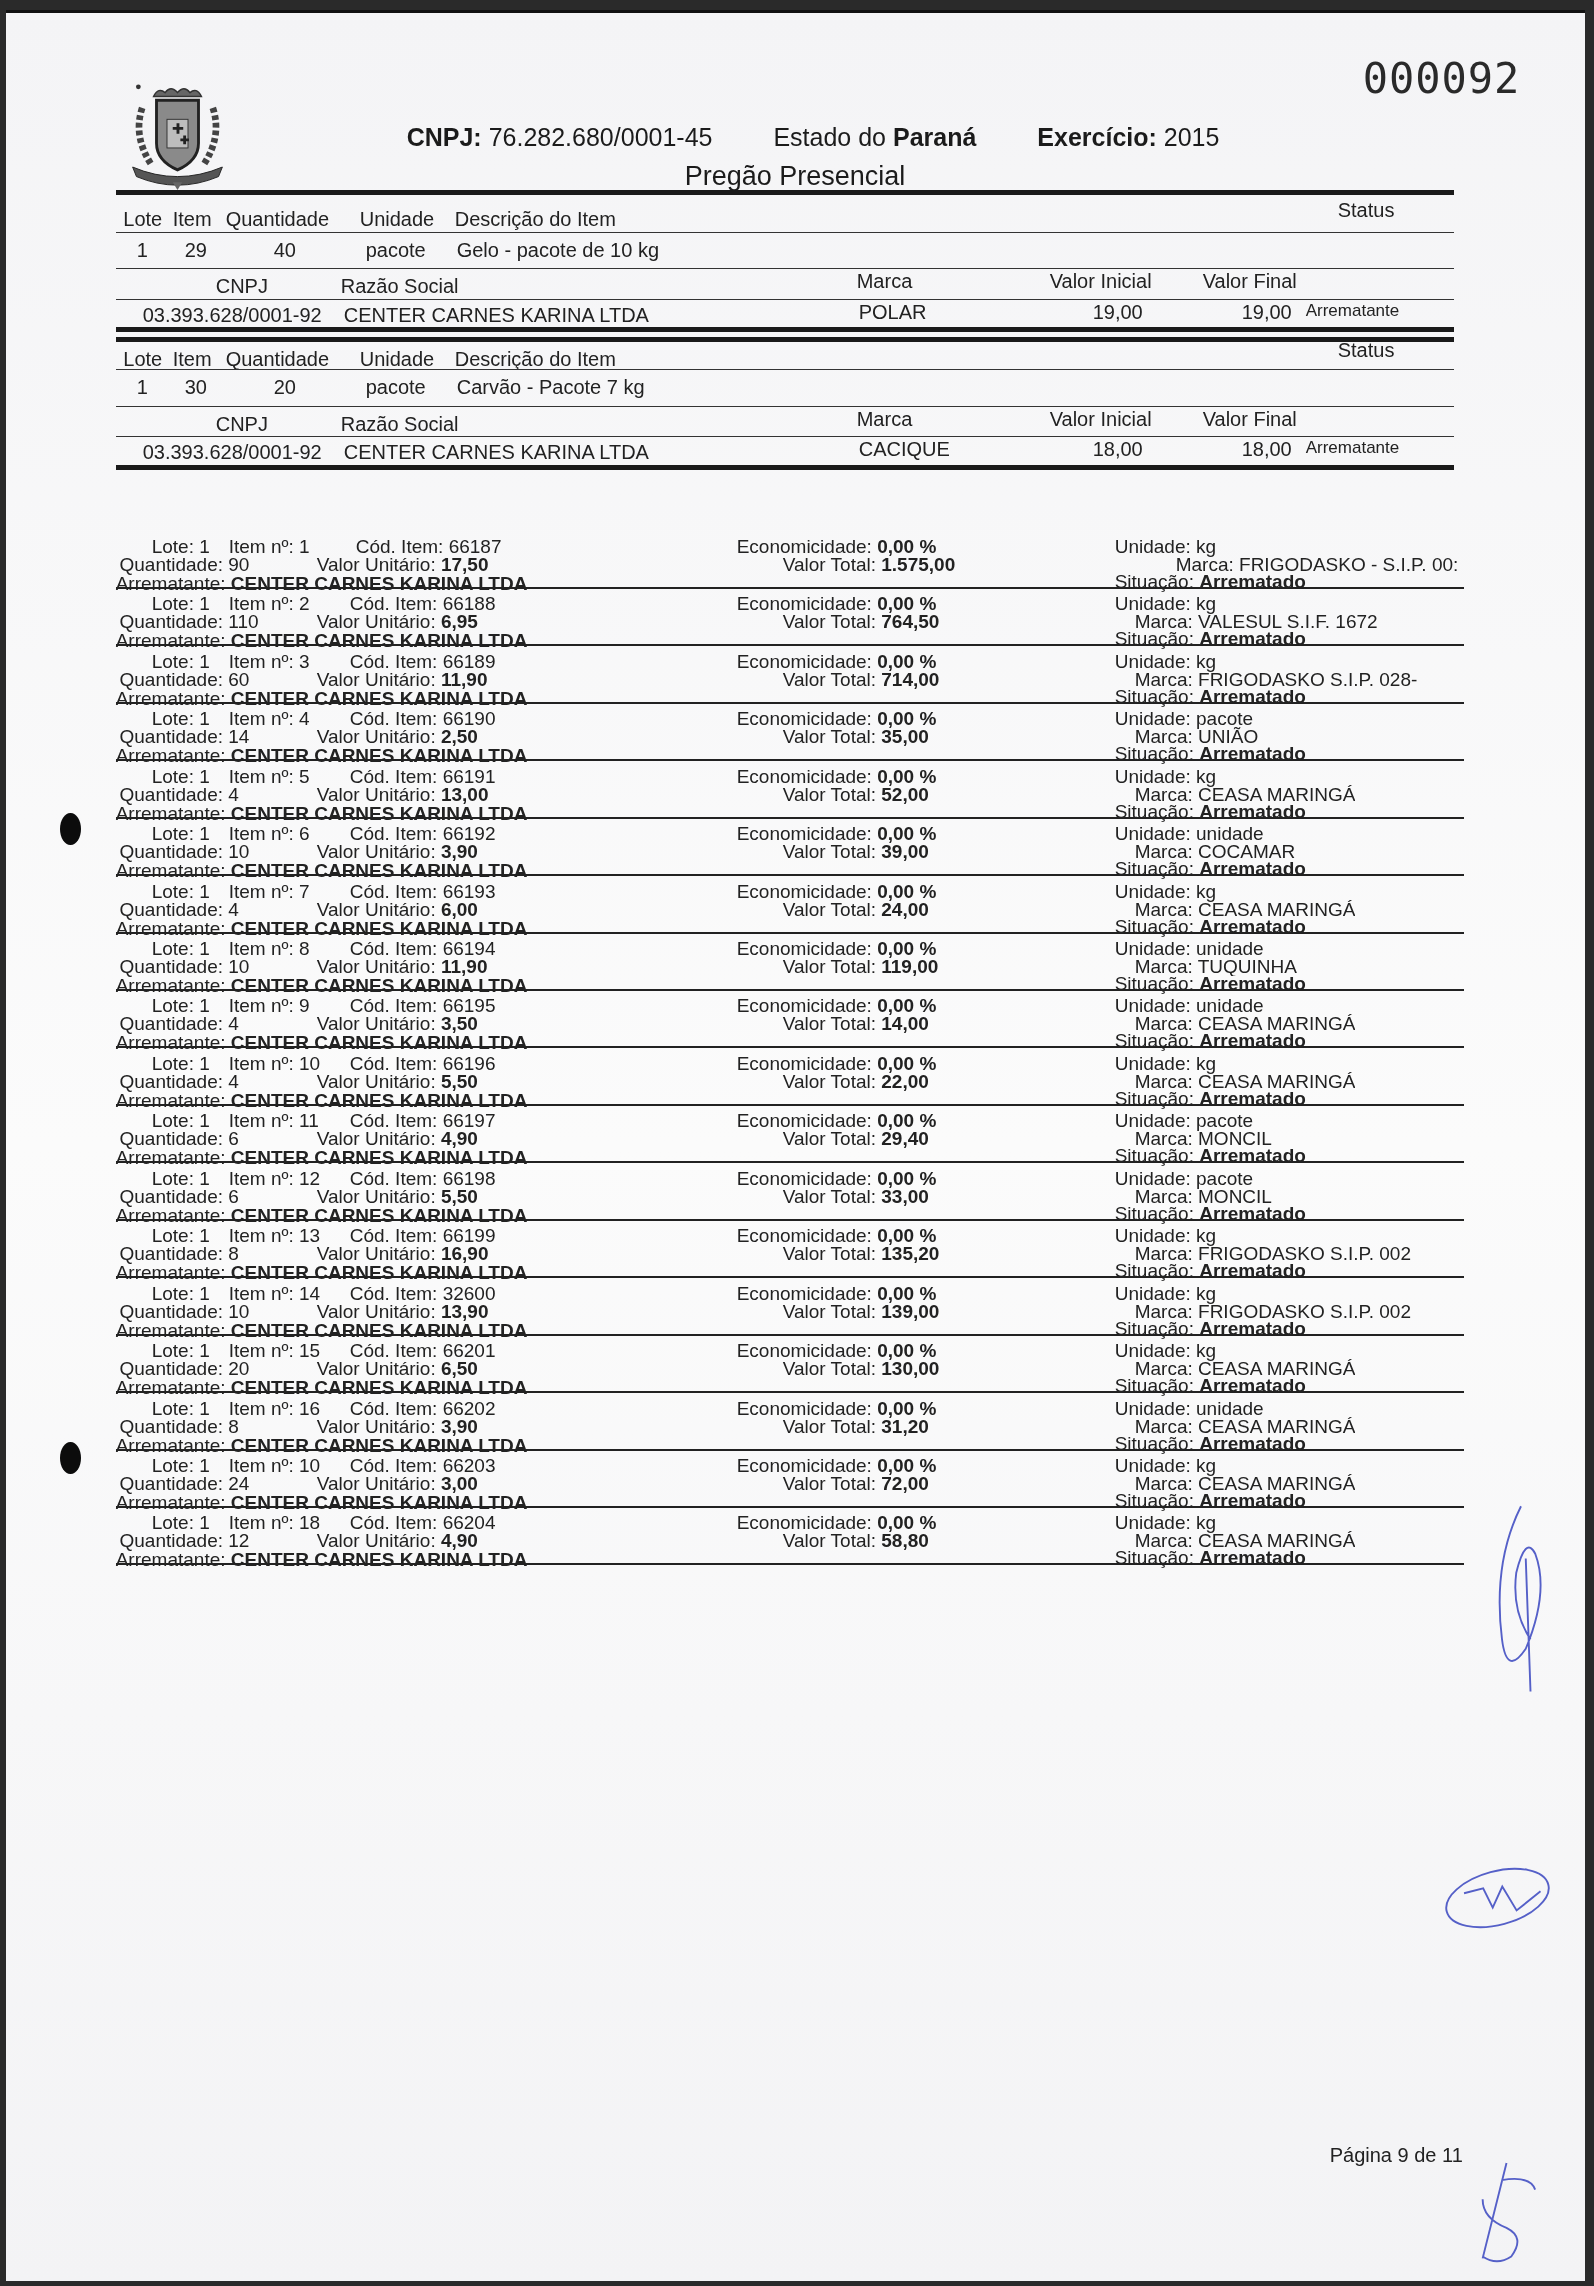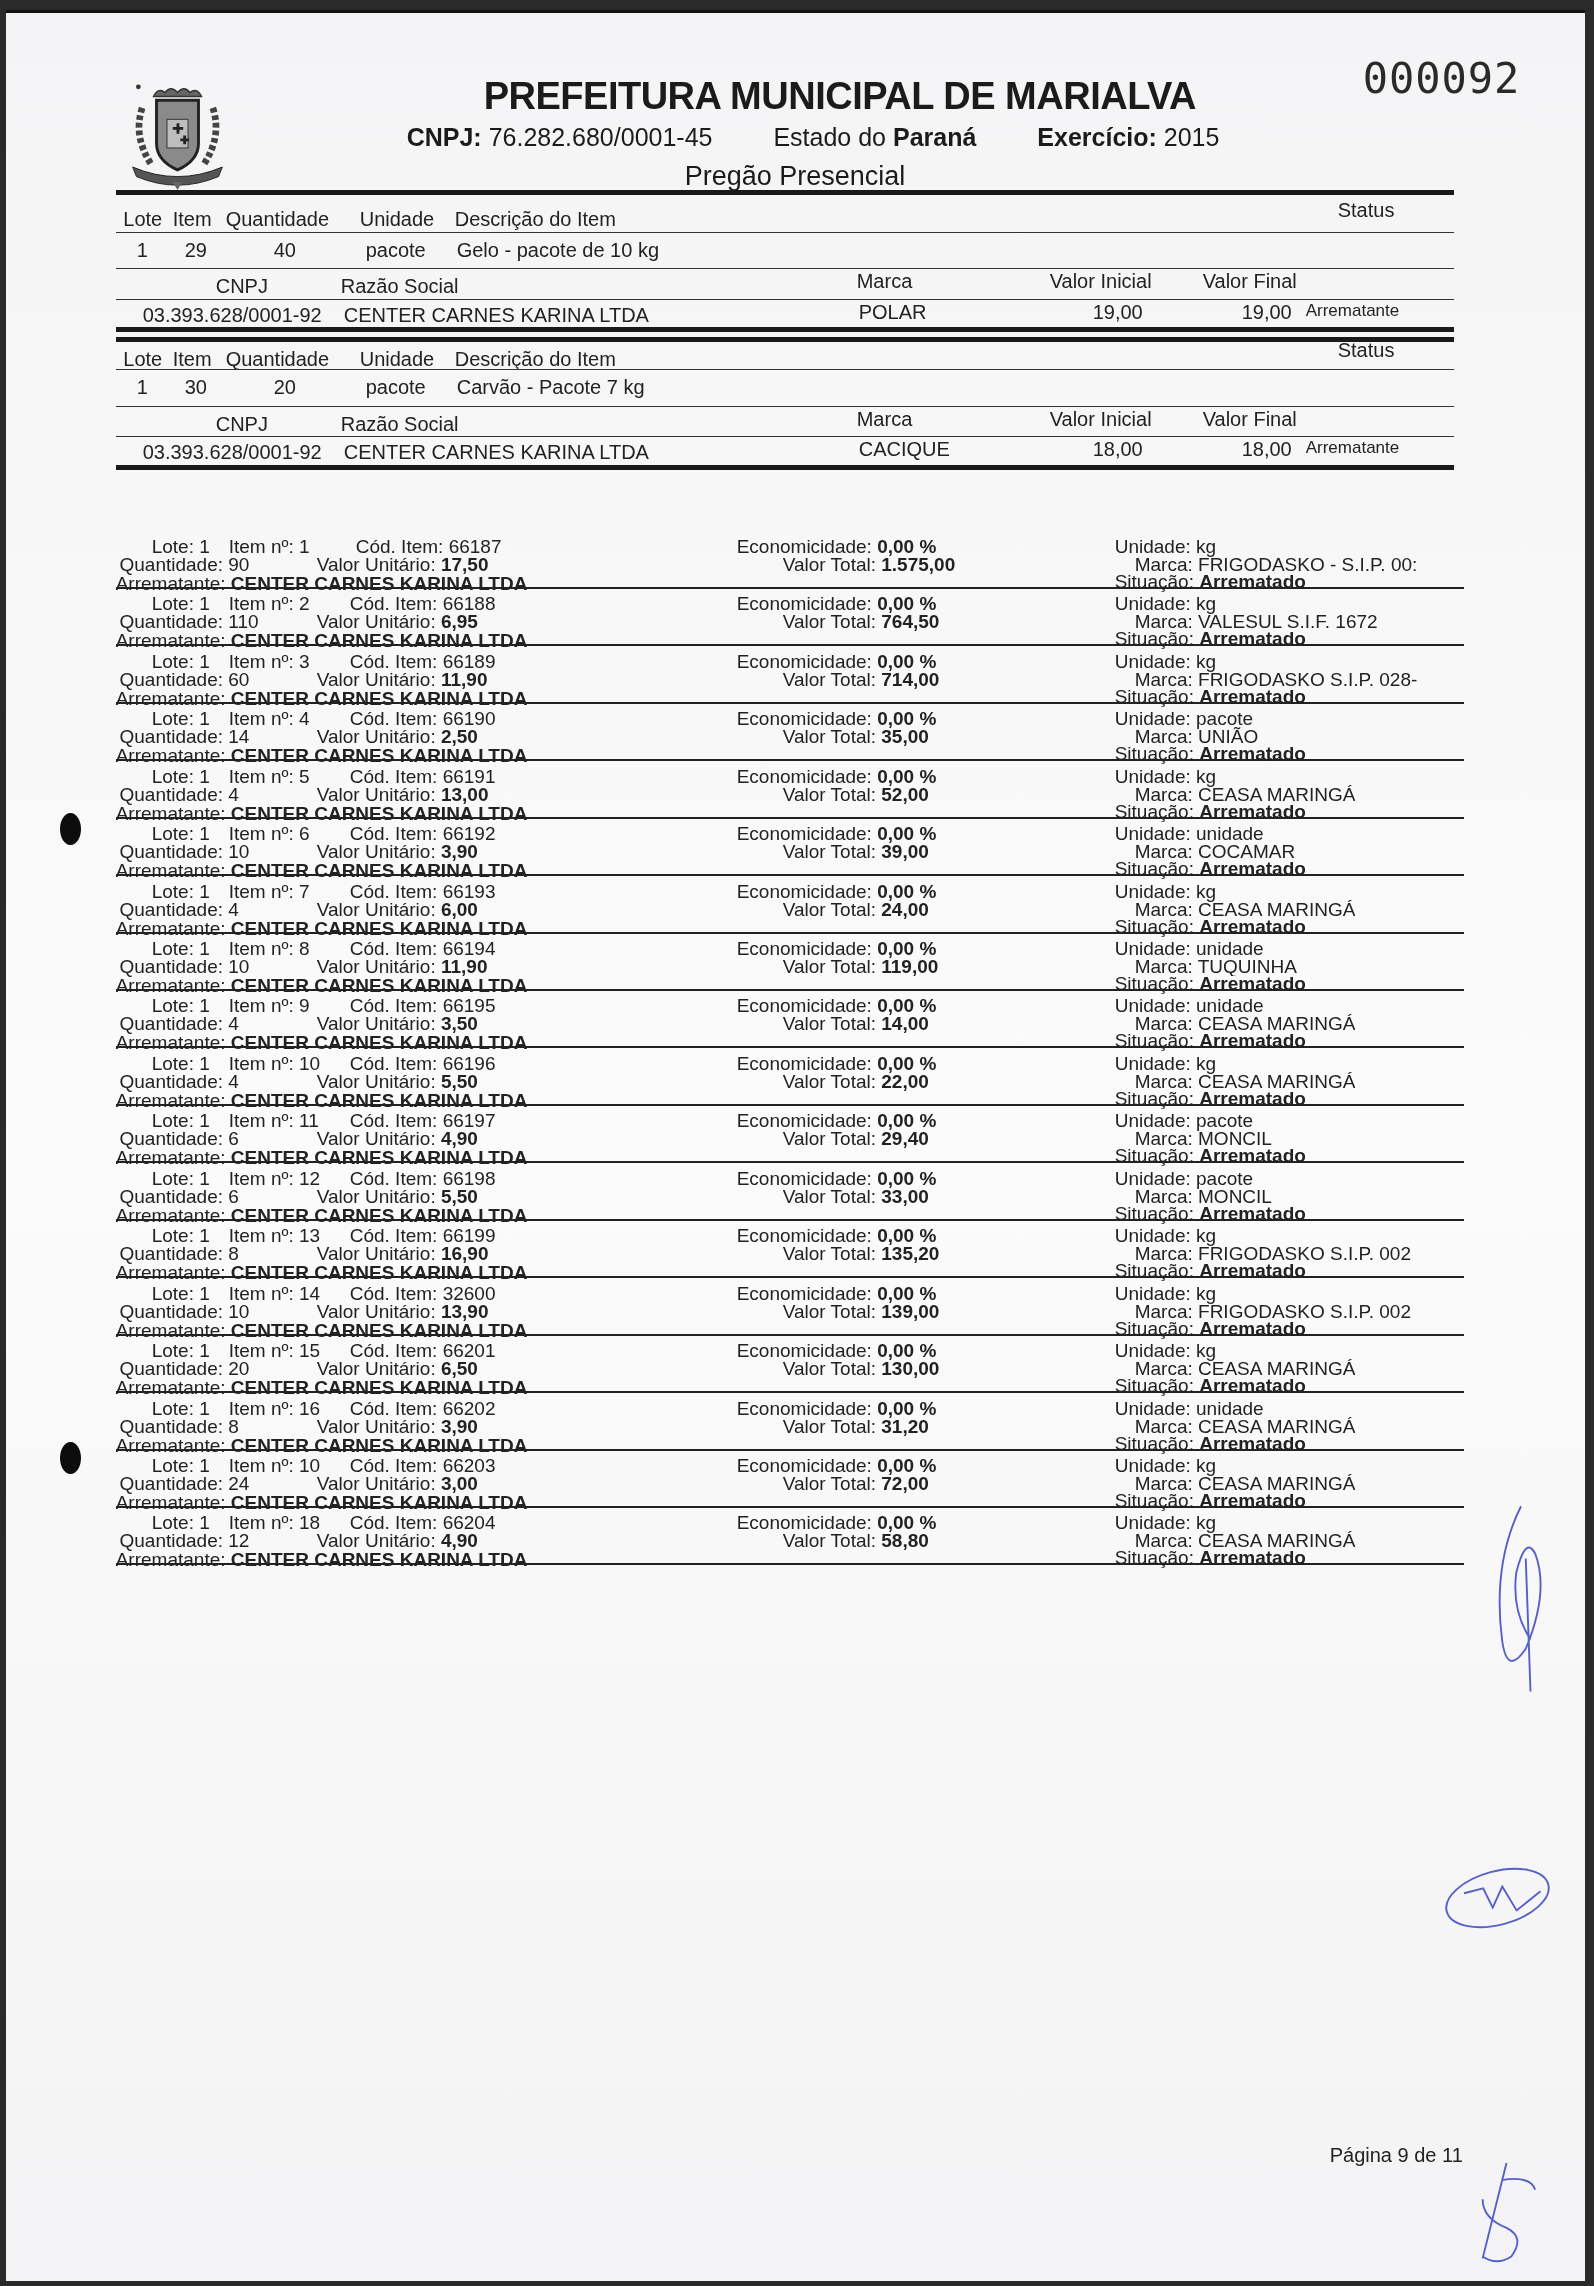--- a/index.html
+++ b/index.html
@@ -55,21 +55,20 @@
     <path d="M33 22 h44 v45 q0 18 -22 28 q-22 -10 -22 -28 z" fill="#8a8a8a" stroke="#222" stroke-width="3"></path>
     <rect x="44" y="42" width="22" height="30" fill="#bdbdbd" stroke="#333"></rect>
     <path d="M50 50 h4 v-4 h3 v4 h4 v3 h-4 v4 h-3 v-4 h-4z" fill="#222"></path>
     <path d="M58 62 h3 v-3 h3 v3 h3 v3 h-3 v3 h-3 v-3 h-3z" fill="#222"></path>
     <path d="M18 30 q-10 30 10 60" fill="none" stroke="#444" stroke-width="7" stroke-dasharray="5 3"></path>
     <path d="M92 30 q10 30 -10 60" fill="none" stroke="#444" stroke-width="7" stroke-dasharray="5 3"></path>
     <path d="M8 92 q47 20 94 0 l-4 10 q-43 18 -86 0z" fill="#555" stroke="#222"></path>
     <path d="M50 108 l5 8 l5 -8z" fill="#666"></path>
   </svg>
 
-  <div class="title" data-name="page-title">PREFEITURA MUNICIPAL DE MARIALVA</div>
   <div class="subline" data-name="header-info-line">
     <b data-name="cnpj-label">CNPJ:</b>
     <span data-name="cnpj-value">76.282.680/0001-45</span><span class="gap"></span>
     <span data-name="estado-prefix">Estado do</span>
     <b data-name="estado-value">Paraná</b><span class="gap"></span>
     <b data-name="exercicio-label">Exercício:</b>
     <span data-name="exercicio-value">2015</span>
   </div>
   <div class="subtitle" data-name="page-subtitle">Pregão Presencial</div>
   <div class="docno" data-name="document-number-stamp">000092</div>
@@ -150,21 +149,21 @@
   <div id="entries" data-name="result-entries-list">
       <div class="entry" data-name="result-entry" style="top: 524px; height: 55px;">
     <span class="l" style="left:36px;top:0" data-name="lote-field"><span>Lote:</span> <span>1</span></span>
     <span class="l" style="left:113px;top:0" data-name="item-number-field"><span>Item nº:</span> <span>1</span></span>
     <span class="l" style="left:240px;top:0" data-name="cod-item-field"><span>Cód. Item:</span> <span>66187</span></span>
     <span class="l" style="left:621px;top:0" data-name="economicidade-field"><span>Economicidade:</span> <b>0,00 %</b></span>
     <span class="l" style="left:999px;top:0" data-name="unidade-field"><span>Unidade:</span> <span>kg</span></span>
     <span class="l" style="left:3.8px;top:26px" data-name="quantidade-field"><span>Quantidade:</span> <span>90</span></span>
     <span class="l" style="left:201px;top:26px" data-name="valor-unitario-field"><span>Valor Unitário:</span> <b>17,50</b></span>
     <span class="l" style="left:667px;top:26px" data-name="valor-total-field"><span>Valor Total:</span> <b>1.575,00</b></span>
-    <span class="l" style="left:1019px;top:26px;max-width:329px;overflow:hidden" data-name="marca-field"><span>Marca:</span> <span>FRIGODASKO - S.I.P. 00:</span></span>
+    <span class="l" style="left:1060px;top:26px;max-width:329px;overflow:hidden" data-name="marca-field"><span>Marca:</span> <span>FRIGODASKO - S.I.P. 00:</span></span>
     <span class="l" style="left:999px;top:53px" data-name="situacao-field"><span>Situação:</span> <b>Arrematado</b></span>
     <span class="l" style="left:0;top:61px" data-name="arrematante-field"><span>Arrematante:</span> <b>CENTER CARNES KARINA LTDA</b></span>
     <div class="sep" data-name="entry-divider"></div>
   </div>
       <div class="entry" data-name="result-entry" style="top: 581px; height: 55px;">
     <span class="l" style="left:36px;top:0" data-name="lote-field"><span>Lote:</span> <span>1</span></span>
     <span class="l" style="left:113px;top:0" data-name="item-number-field"><span>Item nº:</span> <span>2</span></span>
     <span class="l" style="left:234px;top:0" data-name="cod-item-field"><span>Cód. Item:</span> <span>66188</span></span>
     <span class="l" style="left:621px;top:0" data-name="economicidade-field"><span>Economicidade:</span> <b>0,00 %</b></span>
     <span class="l" style="left:999px;top:0" data-name="unidade-field"><span>Unidade:</span> <span>kg</span></span>

